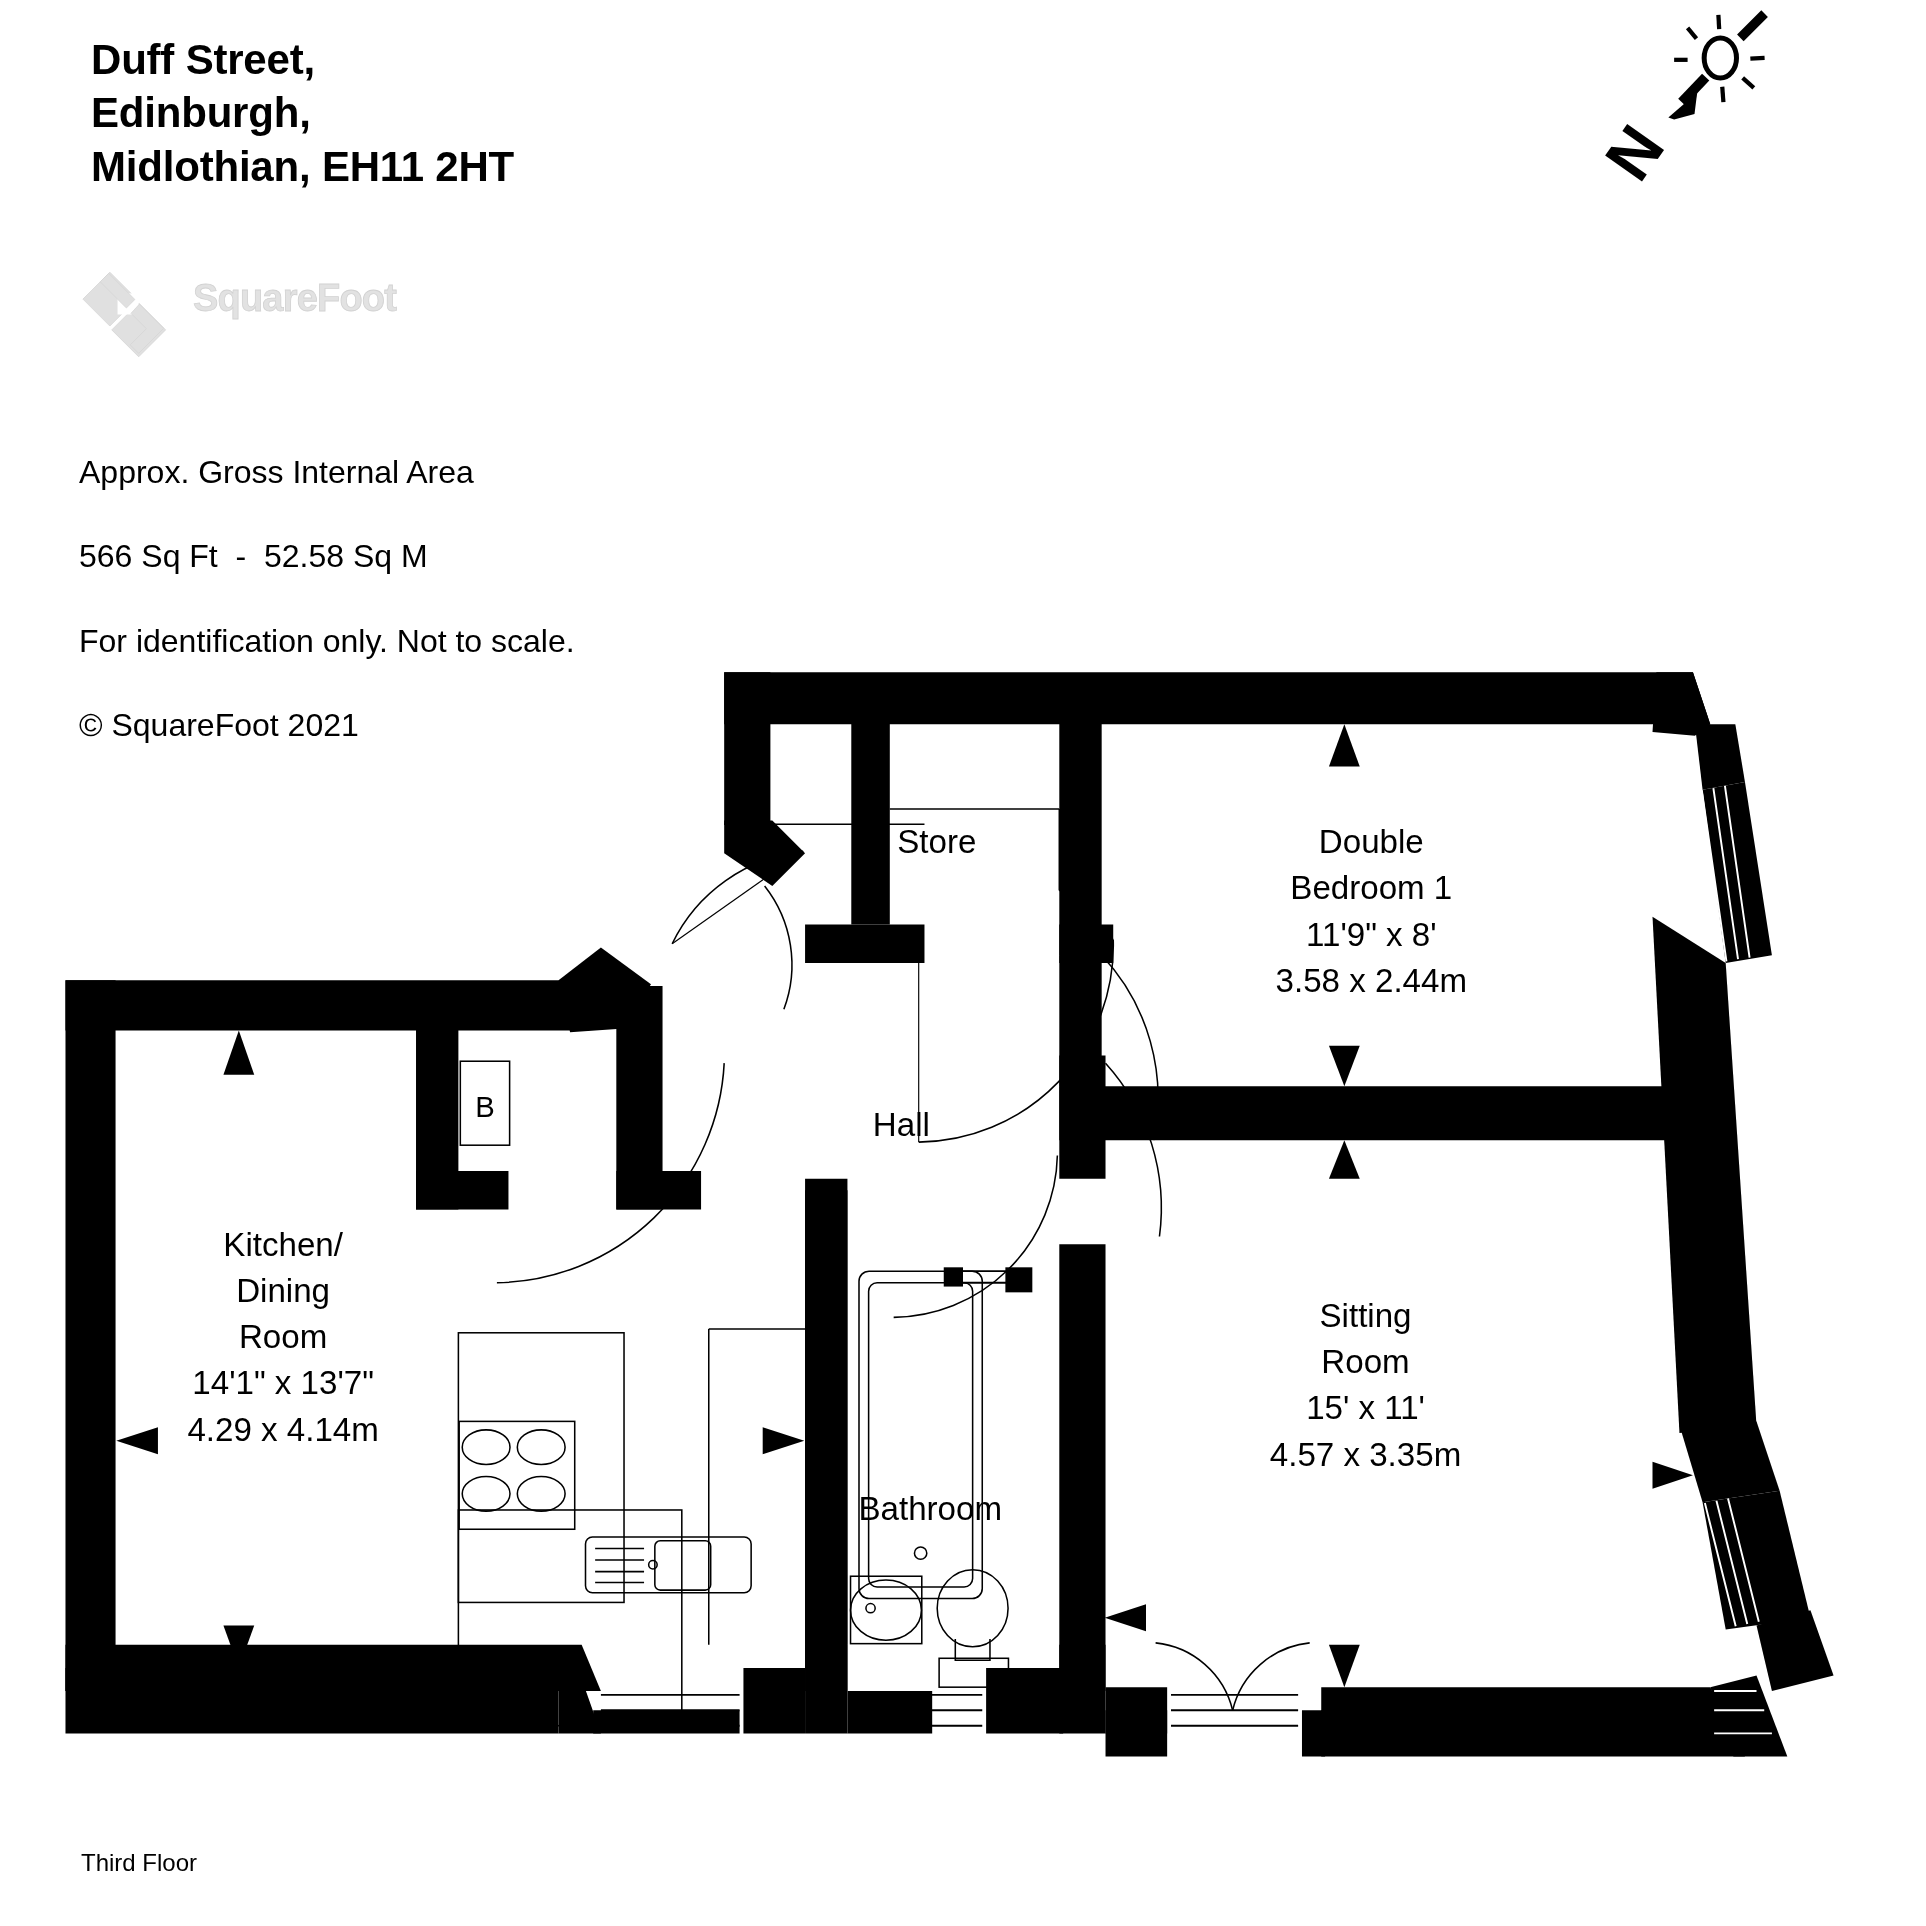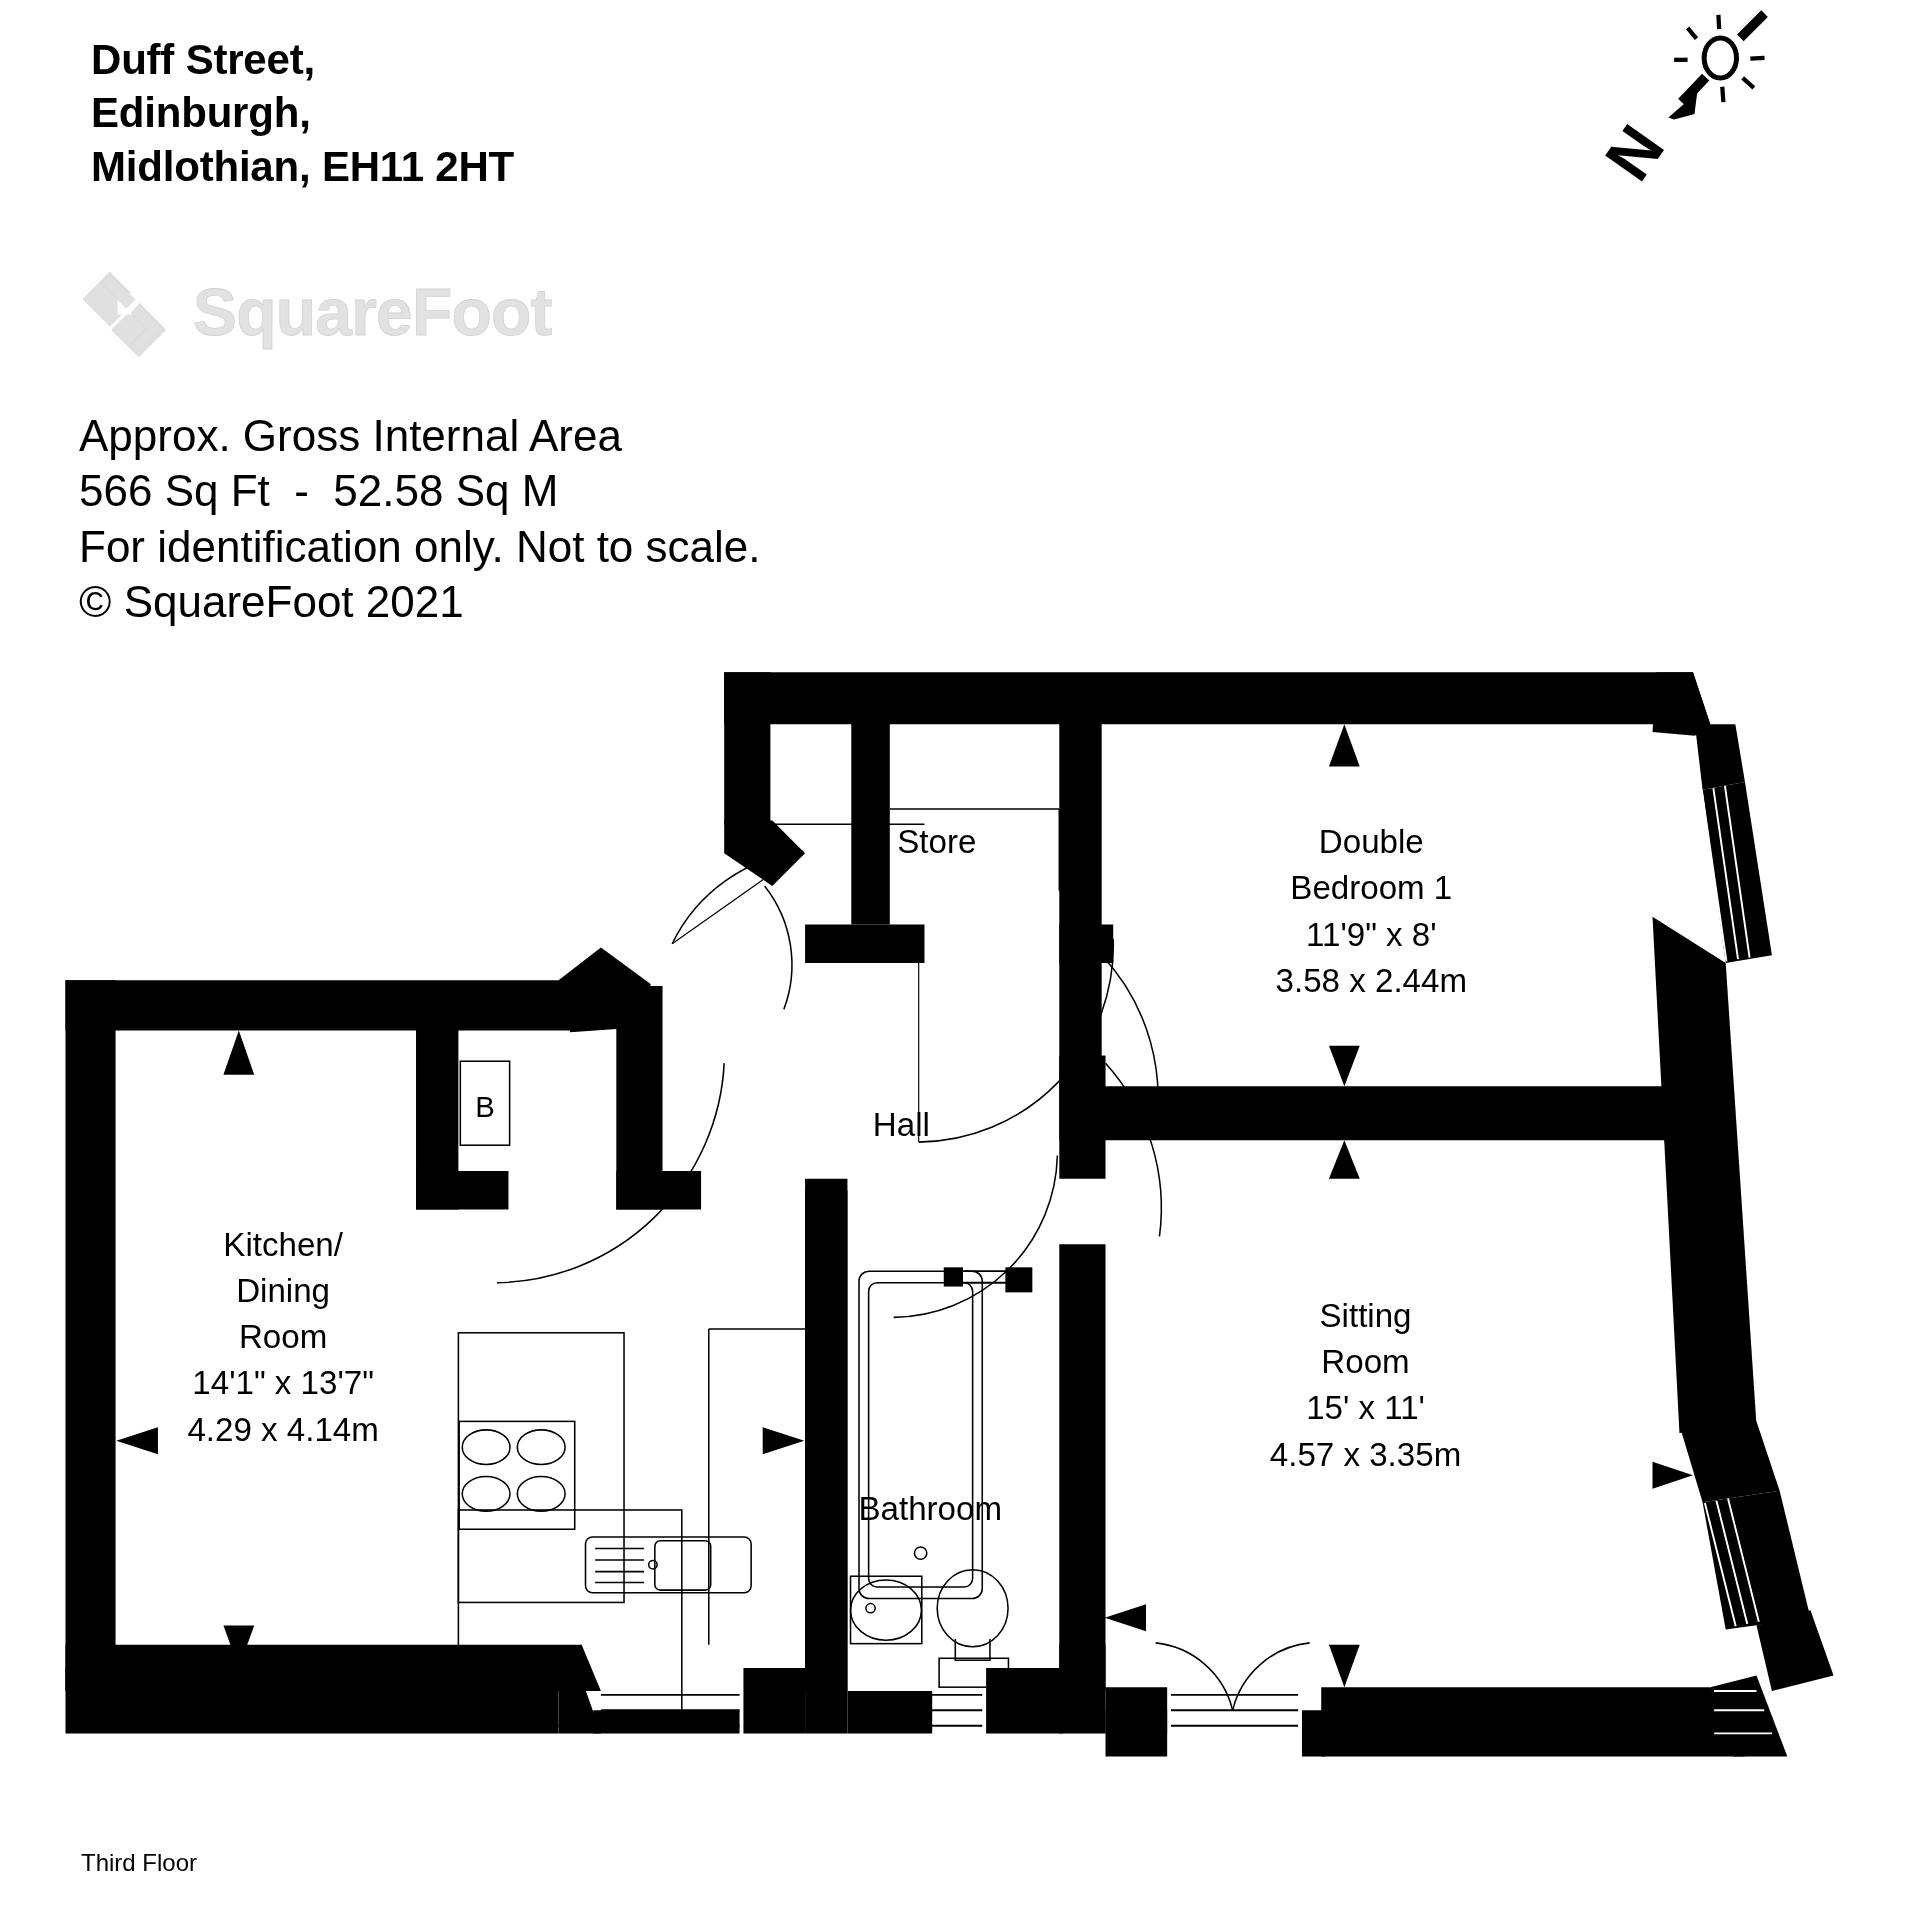--- a/index.html
+++ b/index.html
@@ -12,27 +12,27 @@
   
   #header-block{position:absolute;left:79px;top:21px;width:770px;}
   #address-title{
     font-size:42px;font-weight:bold;line-height:1.27;letter-spacing:-0.2px;
     white-space:pre-line;margin:12px;
   }
   #logo-row{position:absolute;left:81px;top:270px;width:501px;height:89px;}
   #logo-mark{position:absolute;left:0;top:0;width:100px;height:89px;}
   #logo-word{position:absolute;left:112px;top:8.5px;}
   #logo-word-text{
-    font-size:66px;font-weight:bold;line-height:1;
+    font-size:38px;font-weight:bold;line-height:1;
     color:#e2e2e2;
     -webkit-text-stroke:0.8px #d2d2d2;
     letter-spacing:-0.8px;
   }
   #area-block{position:absolute;left:79px;top:408px;width:925px;}
-  .area-line{font-size:44px;line-height:1.26;white-space:pre;}
+  .area-line{font-size:32px;line-height:1.26;white-space:pre;margin-top:44px;}
   
   #compass{position:absolute;left:1595px;top:3.9px;width:216px;height:231px;}
   
   #floor-caption{position:absolute;left:81px;top:1849px;font-size:24px;}
   
   #plan-svg{position:absolute;left:0;top:0;width:1926px;height:1926px;}
   .rm-label{
     font-family:"Liberation Sans","DejaVu Sans",sans-serif;
     font-size:86px;fill:#000;text-anchor:middle;
   }

